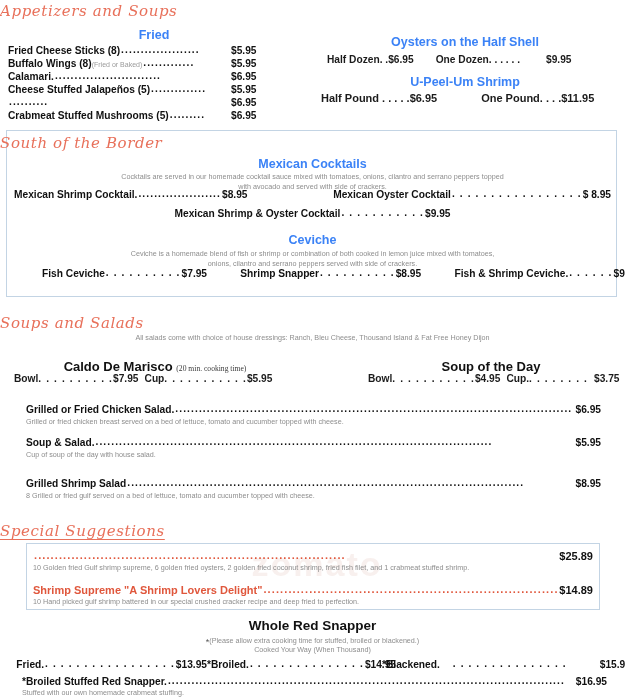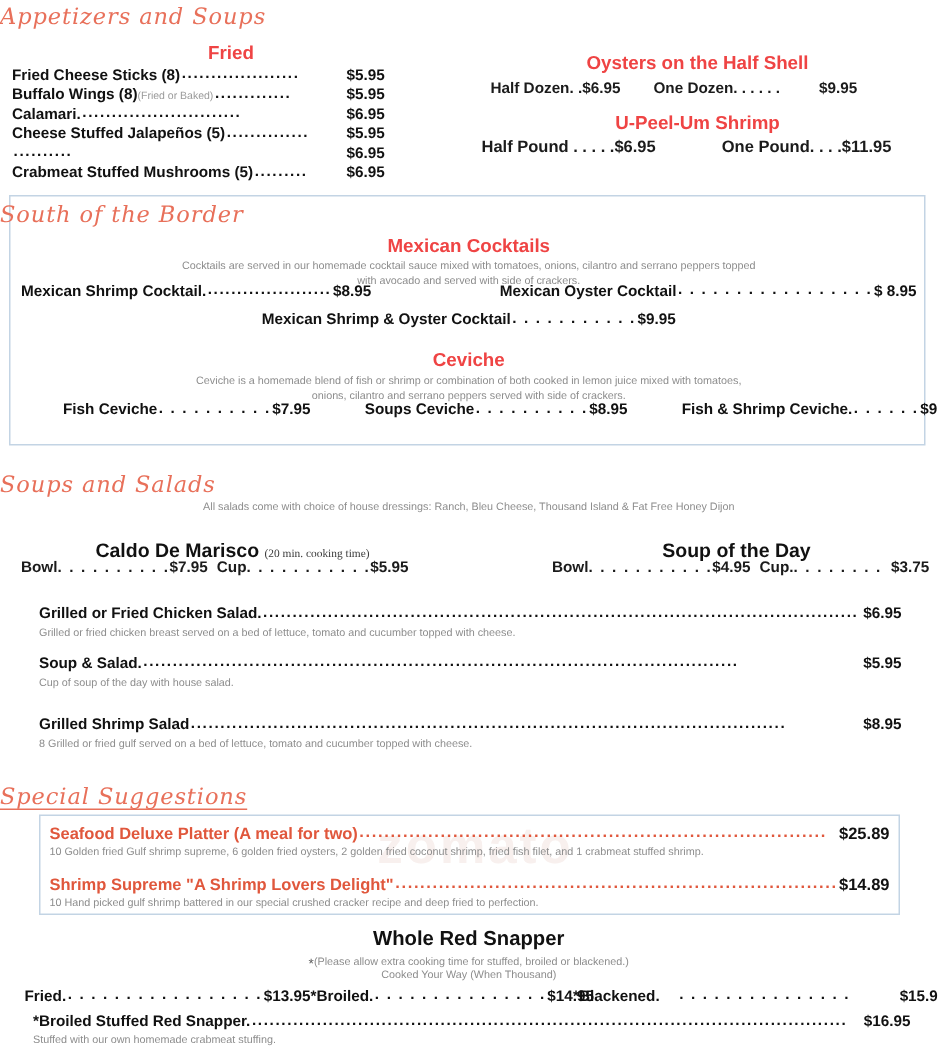--- a/index.html
+++ b/index.html
@@ -29,21 +29,21 @@
   }
   .script-title.underlined {
     text-decoration: underline;
     text-decoration-thickness: 1px;
     text-underline-offset: 3px;
   }
 
   
   .coral-head {
     text-align: center;
-    color: #ef4444;
+    color: #3b82f6;
     font-size: 12.5px;
     font-weight: bold;
     line-height: 1.1;
   }
   .black-head {
     text-align: center;
     color: #111;
     font-size: 13px;
     font-weight: bold;
     line-height: 1.1;
@@ -307,21 +307,21 @@
 <div class="block coral-head" id="ceviche-head">Ceviche</div>
 <div class="block desc center" id="ceviche-desc">Ceviche is a homemade blend of fish or shrimp or combination of both cooked in lemon juice mixed with tomatoes, onions, cilantro and serrano peppers served with side of crackers.</div>
 
 <div class="block" id="ceviche-row" style="display:flex; justify-content:space-between;">
   <span class="inline-item">
     <span>Fish Ceviche</span>
     <span class="dots">. . . . . . . . . .</span>
     <span>$7.95</span>
   </span>
   <span class="inline-item">
-    <span>Soups Ceviche </span>
+    <span>Shrimp Snapper </span>
     <span class="dots">. . . . . . . . . .</span>
     <span>$8.95</span>
   </span>
   <span class="inline-item">
     <span>Fish &amp; Shrimp Ceviche.</span>
     <span class="dots">. . . . . .</span>
     <span>$9.95</span>
   </span>
 </div>
 
@@ -376,21 +376,20 @@
   <span class="nm">Grilled Shrimp Salad</span>
   <span class="dots">.....................................................................................................</span>
   <span class="pr">$8.95</span>
 </div>
 <div class="block desc" id="salad3d">8 Grilled or fried gulf served on a bed of lettuce, tomato and cucumber topped with cheese.</div>
 
 <div class="block script-title underlined" id="special-title">Special Suggestions</div>
 <div id="special-box"></div>
 
 <div class="block row" id="spec1">
-  <span class="nm">Seafood Deluxe Platter (A meal for two)</span>
   <span class="dots">...........................................................................</span>
   <span class="pr">$25.89</span>
 </div>
 <div class="block desc" id="spec1d">10 Golden fried Gulf shrimp supreme, 6 golden fried oysters, 2 golden fried coconut shrimp, fried fish filet,  and 1 crabmeat stuffed shrimp.</div>
 
 <div class="block row" id="spec2">
   <span class="nm">Shrimp Supreme "A Shrimp Lovers Delight"</span>
   <span class="dots">...........................................................................</span>
   <span class="pr">$14.89</span>
 </div>

